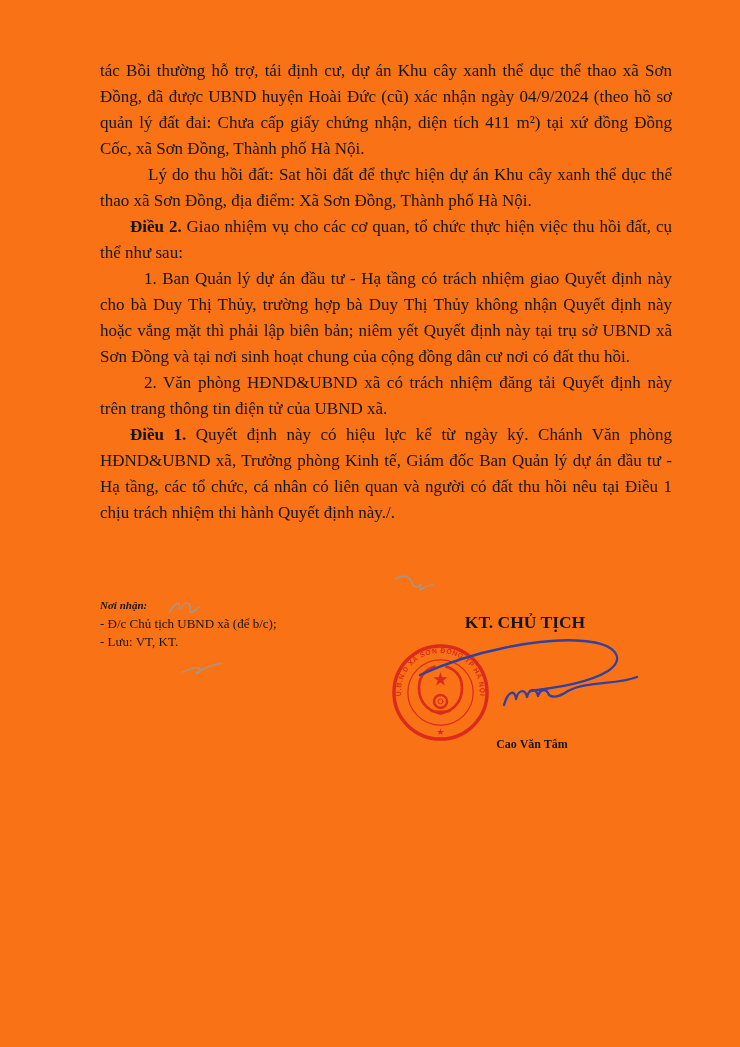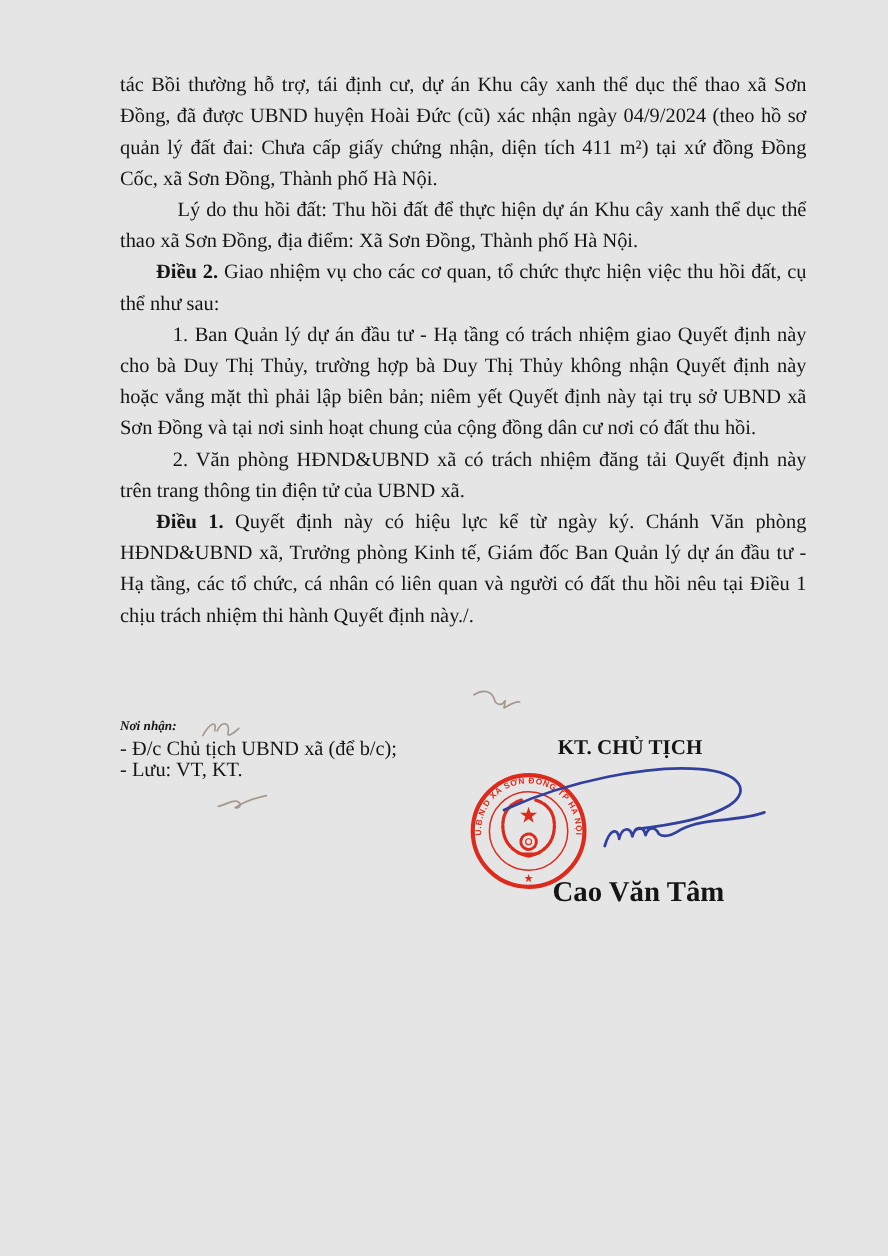--- a/index.html
+++ b/index.html
@@ -5,21 +5,21 @@
   :root{
     --seal-red:#dc2a1c;
     --ink-blue:#32409e;
     --pencil-gray:#a4978c;
     --text-black:#151515;
   }
   html,body{margin:0;padding:0;background:#ffffff;}
   .page{
     position:relative;
     width:740px;height:1047px;
-    background:#e5e5e5;
+    background:#f97316;
     overflow:hidden;
     font-family:"Liberation Serif","DejaVu Serif",serif;
     color:var(--text-black);
   }
   .doc-body{
     position:absolute;left:100px;top:58px;width:572px;
     font-size:17px;line-height:26px;
   }
   .doc-body p{
     margin:0;padding:0;
@@ -30,50 +30,50 @@
   .p-ind44{text-indent:44px;}
   .p-ind48{text-indent:48px;}
   .lead{font-weight:bold;margin-top:17px;}
   .recipients{
     position:absolute;left:100px;top:596px;width:250px;
   }
   .recipients .heading{
     font-weight:bold;font-style:italic;font-size:11px;line-height:19px;margin:0;
   }
   .recipients .line{
-    font-size:17px;line-height:18px;margin:0;
+    font-size:13px;line-height:18px;margin:0;
   }
   .sign-title{
     position:absolute;left:415px;top:611px;width:220px;
     text-align:center;font-weight:bold;font-size:17.5px;line-height:22px;
   }
   .signer-name{
     position:absolute;left:427px;top:733px;width:210px;
-    text-align:center;font-weight:bold;font-size:24px;line-height:22px;
+    text-align:center;font-weight:bold;font-size:12px;line-height:22px;
   }
   .seal{position:absolute;left:391px;top:643px;width:99px;height:99px;}
   .seal .ring{stroke:var(--seal-red);fill:none;}
   .seal .red-fill{fill:var(--seal-red);}
   .seal .red-stroke{stroke:var(--seal-red);fill:none;stroke-linecap:round;}
   .seal text{fill:var(--seal-red);font-family:"Liberation Sans","DejaVu Sans",sans-serif;font-weight:bold;}
   .signature{position:absolute;left:412px;top:633px;width:238px;height:100px;}
   .signature path{stroke:var(--ink-blue);fill:none;stroke-linecap:round;stroke-linejoin:round;}
   .pencil path{stroke:var(--pencil-gray);fill:none;stroke-linecap:round;stroke-linejoin:round;}
   .mark1{position:absolute;left:166px;top:598px;width:36px;height:20px;}
   .mark2{position:absolute;left:180px;top:659px;width:44px;height:18px;}
   .mark3{position:absolute;left:393px;top:572px;width:44px;height:22px;}
 </style>
 </head>
 <body>
 
 <div class="page">
 
   <div class="doc-body">
     <p class="p-cont"><span class="lead"></span><span>tác Bồi thường hỗ trợ, tái định cư, dự án Khu cây xanh thể dục thể thao xã Sơn Đồng, đã được UBND huyện Hoài Đức (cũ) xác nhận ngày 04/9/2024 (theo hồ sơ quản lý đất đai: Chưa cấp giấy chứng nhận, diện tích 411 m²) tại xứ đồng Đồng Cốc, xã Sơn Đồng, Thành phố Hà Nội.</span></p>
-    <p class="p-ind48"><span class="lead"></span><span>Lý do thu hồi đất: Thu hồi đất để thực hiện dự án Khu cây xanh thể dục thể thao xã Sơn Đồng, địa điểm: Xã Sơn Đồng, Thành phố Hà Nội.</span></p>
+    <p class="p-ind48"><span class="lead"></span><span>Lý do thu hồi đất: Sat hồi đất để thực hiện dự án Khu cây xanh thể dục thể thao xã Sơn Đồng, địa điểm: Xã Sơn Đồng, Thành phố Hà Nội.</span></p>
     <p class="p-ind30"><span class="lead">Điều 2.</span><span> Giao nhiệm vụ cho các cơ quan, tổ chức thực hiện việc thu hồi đất, cụ thể như sau:</span></p>
     <p class="p-ind44"><span class="lead"></span><span>1. Ban Quản lý dự án đầu tư - Hạ tầng có trách nhiệm giao Quyết định này cho bà Duy Thị Thủy, trường hợp bà Duy Thị Thủy không nhận Quyết định này hoặc vắng mặt thì phải lập biên bản; niêm yết Quyết định này tại trụ sở UBND xã Sơn Đồng và tại nơi sinh hoạt chung của cộng đồng dân cư nơi có đất thu hồi.</span></p>
     <p class="p-ind44"><span class="lead"></span><span>2. Văn phòng HĐND&amp;UBND xã có trách nhiệm đăng tải Quyết định này trên trang thông tin điện tử của UBND xã.</span></p>
     <p class="p-ind30"><span class="lead">Điều 1.</span><span> Quyết định này có hiệu lực kể từ ngày ký. Chánh Văn phòng HĐND&amp;UBND xã, Trưởng phòng Kinh tế, Giám đốc Ban Quản lý dự án đầu tư - Hạ tầng, các tổ chức, cá nhân có liên quan và người có đất thu hồi nêu tại Điều 1 chịu trách nhiệm thi hành Quyết định này./.</span></p>
   </div>
 
   <svg class="pencil mark3" viewBox="0 0 44 22">
     <path d="M 2,7 C 10,2 17,4 19,11 C 20,15 25,17 28,12 M 28,12 L 27,18 C 31,16 36,12 40,13" stroke-width="1.4"></path>
   </svg>
 

